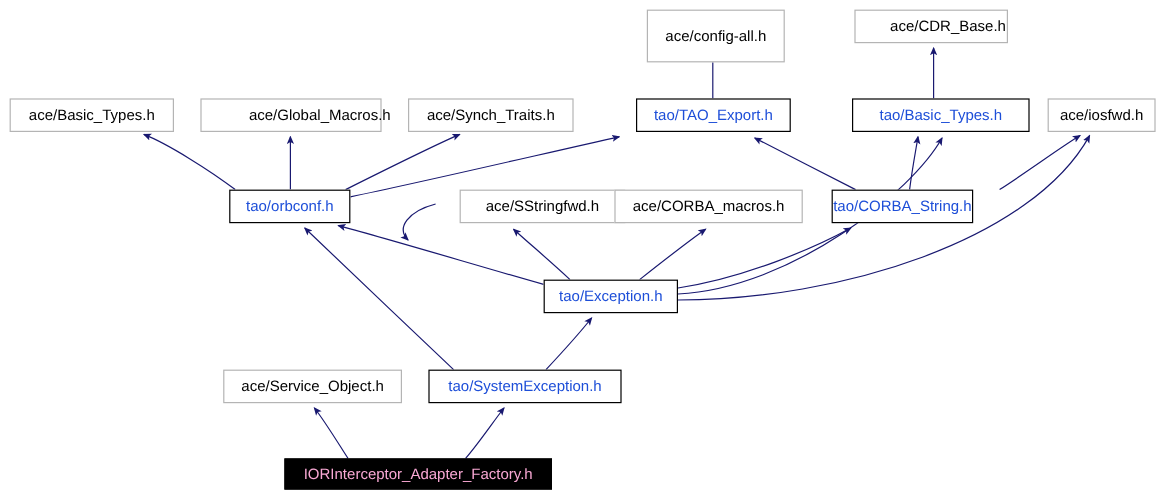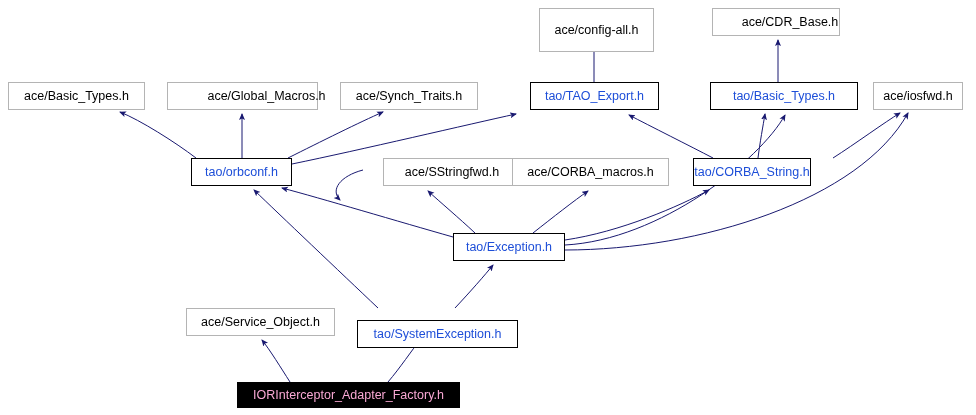--- a/index.html
+++ b/index.html
@@ -122,19 +122,19 @@
     </div>
     <div class="node int" style="left: 693px; top: 158px; width: 118px; height: 28px;">
       <span class="node-label">tao/CORBA_String.h</span>
     </div>
     <div class="node int" style="left: 453px; top: 233px; width: 112px; height: 28px;">
       <span class="node-label">tao/Exception.h</span>
     </div>
     <div class="node ext" style="left: 186px; top: 308px; width: 149px; height: 28px;">
       <span class="node-label">ace/Service_Object.h</span>
     </div>
-    <div class="node int" style="left: 357px; top: 308px; width: 161px; height: 28px; margin-top: 12px;">
+    <div class="node int" style="left: 357px; top: 308px; width: 161px; height: 28px;">
       <span class="node-label">tao/SystemException.h</span>
     </div>
     <div class="node root" style="left: 237px; top: 382px; width: 223px; height: 26px;">
       <span class="node-label">IORInterceptor_Adapter_Factory.h</span>
     </div>
   </div>
 
 </body></html>

